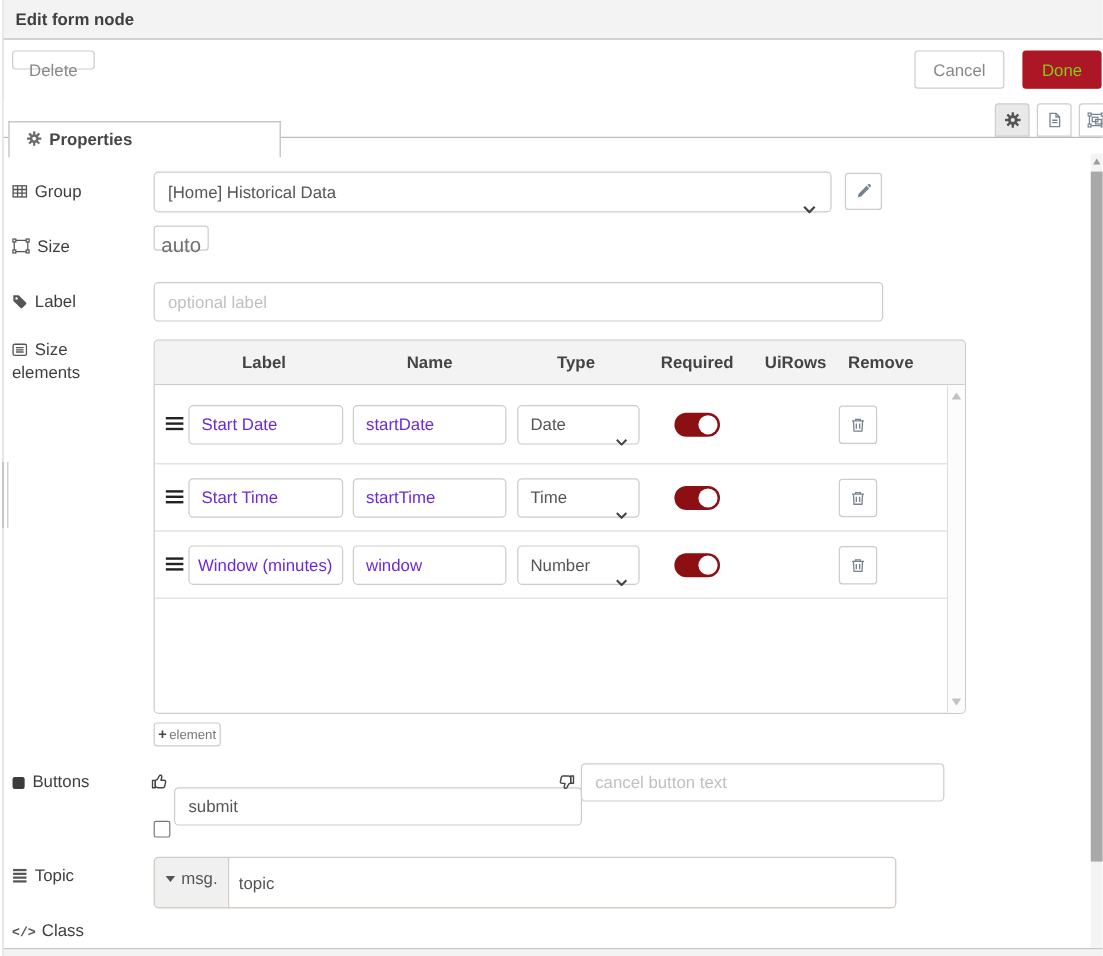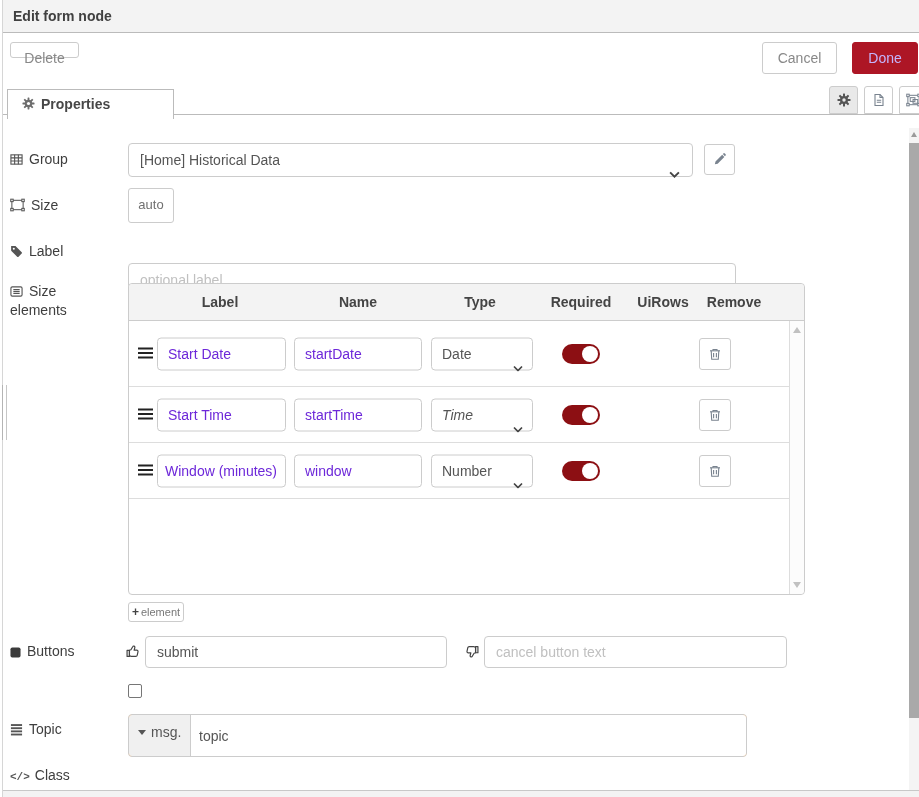--- a/index.html
+++ b/index.html
@@ -16,25 +16,25 @@
   .dialog-header { position:absolute; left:3px; top:0; right:0; height:33px;
     background:var(--header-bg,#f3f3f3); border-bottom:1px solid #bbb;
     line-height:32px; padding-left:10px; font-weight:bold; color:#404040; }
 
   
   .btn { position:absolute; height:16px; background:#fff; border:1px solid #ccc; border-radius:3px;
     text-align:center; line-height:31px; color:#888; cursor:pointer; }
   .btn-delete { left:10px; top:42px; width:69px; }
   .btn-cancel { left:762px; top:42px; width:75px; height:32px; line-height:30px; }
   .btn-done  { left:852px; top:42px; width:66px; height:32px; line-height:30px;
-    background:var(--done-button,#ad1625); border-color:var(--done-button,#ad1625); color:#c4b5fd; }
+    background:var(--done-button,#ad1625); border-color:var(--done-button,#ad1625); color:#84cc16; }
 
   
   .tabbar { position:absolute; left:3px; top:84px; right:0; height:31px; border-bottom:1px solid #bbb; background:#fff; }
-  .tab-active { position:absolute; left:4px; top:5px; width:167px; height:30px; background:#fff;
+  .tab-active { position:absolute; left:4px; top:17px; width:227px; height:30px; background:#fff;
     border:1px solid #bbb; border-bottom:none; z-index:2; line-height:28px; padding-left:14px;
     font-weight:bold; color:#474747; }
   .tab-active .i { margin-right:6px; color:#6d6d6d; vertical-align:-1px; }
   .tabbtn { position:absolute; top:2px; width:29px; height:28px; background:#fff;
     border:1px solid #ccc; border-radius:3px 3px 0 0; text-align:center; line-height:28px; color:#79838f; }
   .tabbtn.active { background:#e9e9e9; color:#555; }
   .tabbtn-gear { left:826px; }
   .tabbtn-file { left:861px; }
   .tabbtn-group { left:896px; }
 
@@ -205,31 +205,31 @@
     <span class="i">
       <svg width="15" height="14" viewBox="0 0 16 14" fill="none" stroke="currentColor" stroke-width="1.1">
           <rect x="2" y="2" width="12" height="10"></rect>
           <rect x="0.8" y="0.8" width="2.6" height="2.6" fill="#fff"></rect>
           <rect x="12.6" y="0.8" width="2.6" height="2.6" fill="#fff"></rect>
           <rect x="0.8" y="10.6" width="2.6" height="2.6" fill="#fff"></rect>
           <rect x="12.6" y="10.6" width="2.6" height="2.6" fill="#fff"></rect>
         </svg>
     </span><span>Size</span>
   </div>
-  <div class="sq-btn" style="left:128px; top:188px; width:46px; height:35px; line-height:31px; font-size:13px; color:#707070;">auto</div>
+  <div class="sq-btn" style="left:128px; top:188px; width:46px; height:21px; line-height:31px; font-size:17px; color:#707070;">auto</div>
 
   <div class="row-label" style="top:243px;">
     <span class="i">
       <svg width="13" height="13" viewBox="0 0 14 14">
           <path d="M1.2 1.2h4.4c.3 0 .6.1.8.3l6.2 6.2c.4.4.4 1.1 0 1.5l-3.4 3.4c-.4.4-1.1.4-1.5 0L1.5 6.4a1.1 1.1 0 0 1-.3-.8V1.2z" fill="currentColor"></path>
           <circle cx="4.1" cy="4.1" r="1.1" fill="#fff"></circle>
         </svg>
     </span><span>Label</span>
   </div>
-  <input class="tinput" style="left: 128px; top: 235px; width: 608px; margin-top: 28px;" placeholder="optional label">
+  <input class="tinput" style="left: 128px; top: 235px; width: 608px;" placeholder="optional label">
 
   <div class="row-label" style="top:283px; width:95px;">
     <span class="i">
       <svg width="13" height="13" viewBox="0 0 14 14" fill="none" stroke="currentColor" stroke-width="1.2">
           <rect x="1" y="2" width="12" height="10" rx="1.5"></rect>
           <path d="M3.6 5h6.8 M3.6 7h6.8 M3.6 9h6.8"></path>
         </svg>
     </span><span>Size elements</span>
   </div>
 
@@ -275,21 +275,21 @@
     <div class="fe-row" style="top:103px; height:56px;">
       <span class="fe-cell handle" style="left:9px;">
         <svg width="15" height="12" viewBox="0 0 15 12" fill="currentColor">
             <rect y="0.5" width="15" height="2"></rect>
             <rect y="5" width="15" height="2"></rect>
             <rect y="9.5" width="15" height="2"></rect>
           </svg>
       </span>
       <input class="fe-input" style="left: 28px; width: 129px;" value="Start Time">
       <input class="fe-input" style="left: 165px; width: 128px;" value="startTime">
-      <div class="fe-select" style="left:302px; width:102px;font-style:italic;">
+      <div class="fe-select" style="left:302px; width:102px;">
         <span>Time</span>
         <span class="chev"><svg width="10" height="6" viewBox="0 0 10 6" fill="none" stroke="currentColor" stroke-width="1.7">
               <polyline points="1,1 5,5 9,1"></polyline>
             </svg></span>
       </div>
       <div class="toggle"></div>
       <div class="sq-btn fe-cell trash-btn">
         <span class="i">
           <svg width="14" height="14" viewBox="0 0 14 14" fill="none" stroke="currentColor" stroke-width="1.1">
               <path d="M2 3.8h10"></path>
@@ -346,21 +346,21 @@
           <rect x="0.5" y="0.5" width="11" height="11" rx="2" fill="currentColor"></rect>
         </svg>
     </span><span>Buttons</span>
   </div>
   <span class="thumb-icon" style="left:126px; top:643px;">
     <svg width="15" height="15" viewBox="0 0 14 14" fill="none" stroke="currentColor" stroke-width="1.1" stroke-linejoin="round">
         <path d="M1 6.8h2.2v5.7H1z"></path>
         <path d="M3.2 11.6l1.2.7c.25.15.55.2.85.2h3.9c.65 0 1.2-.45 1.3-1.05l.75-3.3c.15-.75-.4-1.45-1.2-1.45H7.6l.65-2.5c.15-.6-.2-1.2-.8-1.35-.5-.12-1 .12-1.2.6L4.6 6.3l-1.4.5z"></path>
       </svg>
   </span>
-  <input class="tinput" style="left: 145px; top: 636px; width: 302px; height: 32px;" value="submit">
+  <input class="tinput" style="left: 145px; top: 656px; width: 340px; height: 32px;" value="submit">
   <span class="thumb-icon" style="left:464px; top:645px;">
     <svg width="15" height="15" viewBox="0 0 14 14" fill="none" stroke="currentColor" stroke-width="1.1" stroke-linejoin="round" style="transform:rotate(180deg);">
         <path d="M1 6.8h2.2v5.7H1z"></path>
         <path d="M3.2 11.6l1.2.7c.25.15.55.2.85.2h3.9c.65 0 1.2-.45 1.3-1.05l.75-3.3c.15-.75-.4-1.45-1.2-1.45H7.6l.65-2.5c.15-.6-.2-1.2-.8-1.35-.5-.12-1 .12-1.2.6L4.6 6.3l-1.4.5z"></path>
       </svg>
   </span>
   <input class="tinput" style="left: 484px; top: 636px; width: 303px; height: 32px;" placeholder="cancel button text">
 
   <div class="checkbox"></div>
 

